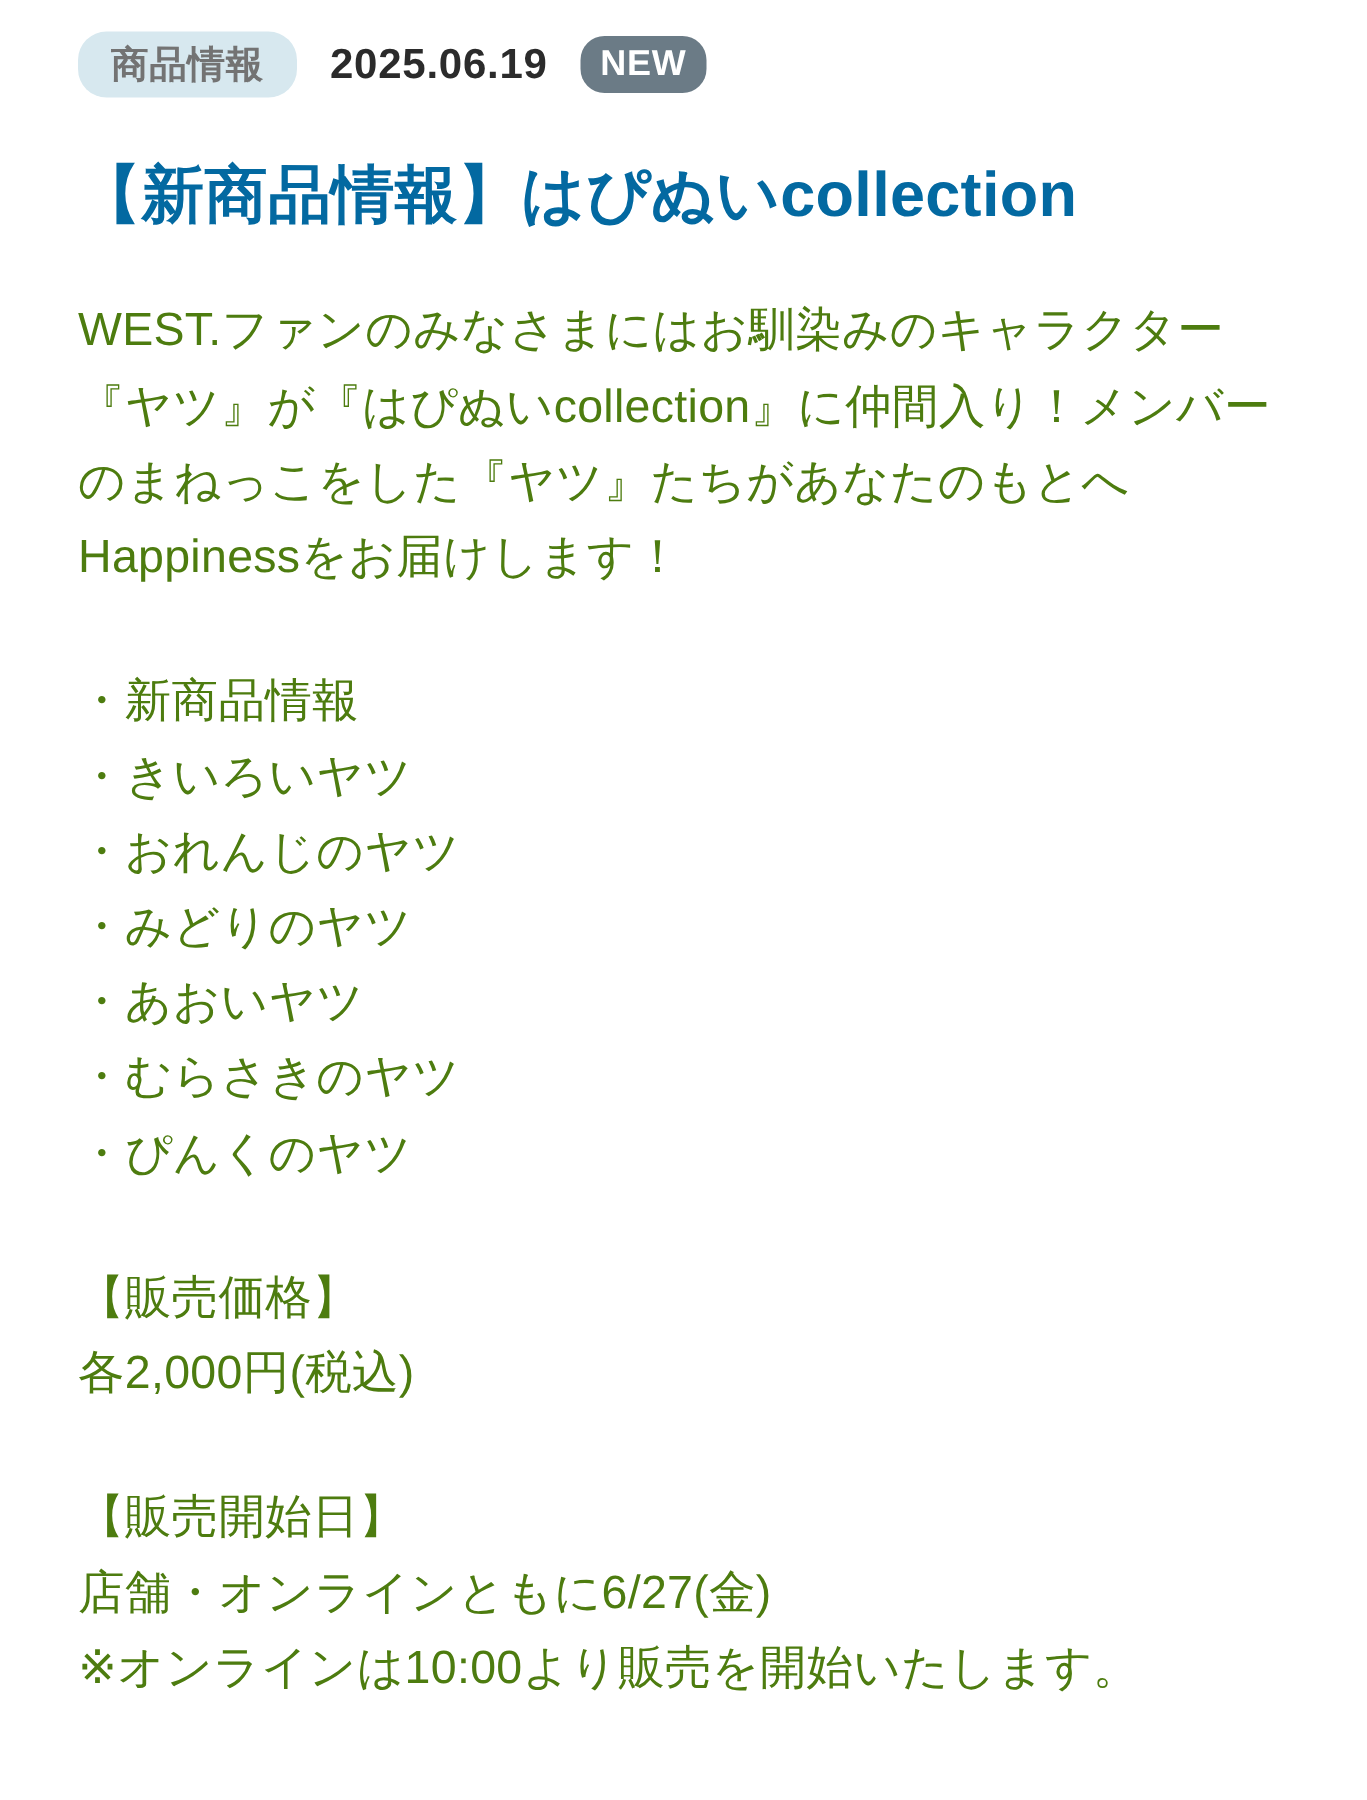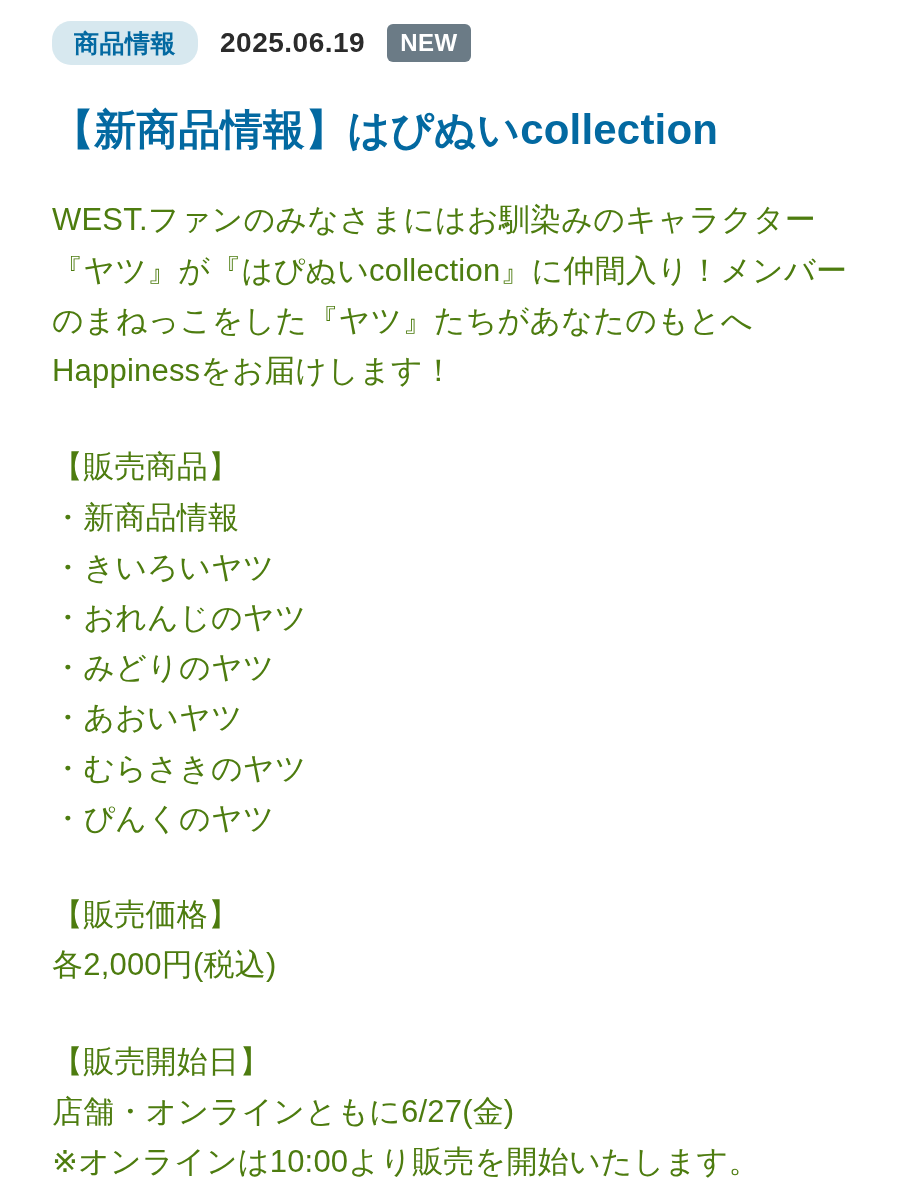--- a/index.html
+++ b/index.html
@@ -27,41 +27,41 @@
     display: flex;
     align-items: center;
     gap: 22px;
     height: 58px;
   }
   .category-badge {
     display: inline-flex;
     align-items: center;
     justify-content: center;
     background: #d7e8ef;
-    color: #0369a1;
+    color: #737373;
     border-radius: 19px;
     padding: 7px 22px;
     font-size: 25px;
     font-weight: 700;
     letter-spacing: 0.5px;
     line-height: 1.2;
   }
   .post-date {
     font-size: 28px;
     font-weight: 700;
     color: #2b2b2b;
     letter-spacing: 0.5px;
   }
   .new-badge {
     display: inline-flex;
     align-items: center;
     justify-content: center;
     background: #6b7b86;
     color: #ffffff;
-    border-radius: 6px;
+    border-radius: 16px;
     padding: 5px 13px;
     font-size: 24px;
     font-weight: 700;
     letter-spacing: 0.5px;
     line-height: 1.15;
   }
 
   
   .post-title {
     margin: 30px 0 0 0;
@@ -120,21 +120,20 @@
   </div>
 
   <h1 class="post-title">【新商品情報】はぴぬいcollection</h1>
 
   <div class="post-body">
 
     <p class="para">WEST.ファンのみなさまにはお馴染みのキャラクター『ヤツ』が『はぴぬいcollection』に仲間入り！メンバーのまねっこをした『ヤツ』たちがあなたのもとへHappinessをお届けします！</p>
 
     <div class="spacer"></div>
 
-    <p class="block-heading">【販売商品】</p>
     <ul class="item-list">
       <li>・新商品情報</li>
       <li>・きいろいヤツ</li>
       <li>・おれんじのヤツ</li>
       <li>・みどりのヤツ</li>
       <li>・あおいヤツ</li>
       <li>・むらさきのヤツ</li>
       <li>・ぴんくのヤツ</li>
     </ul>
 

